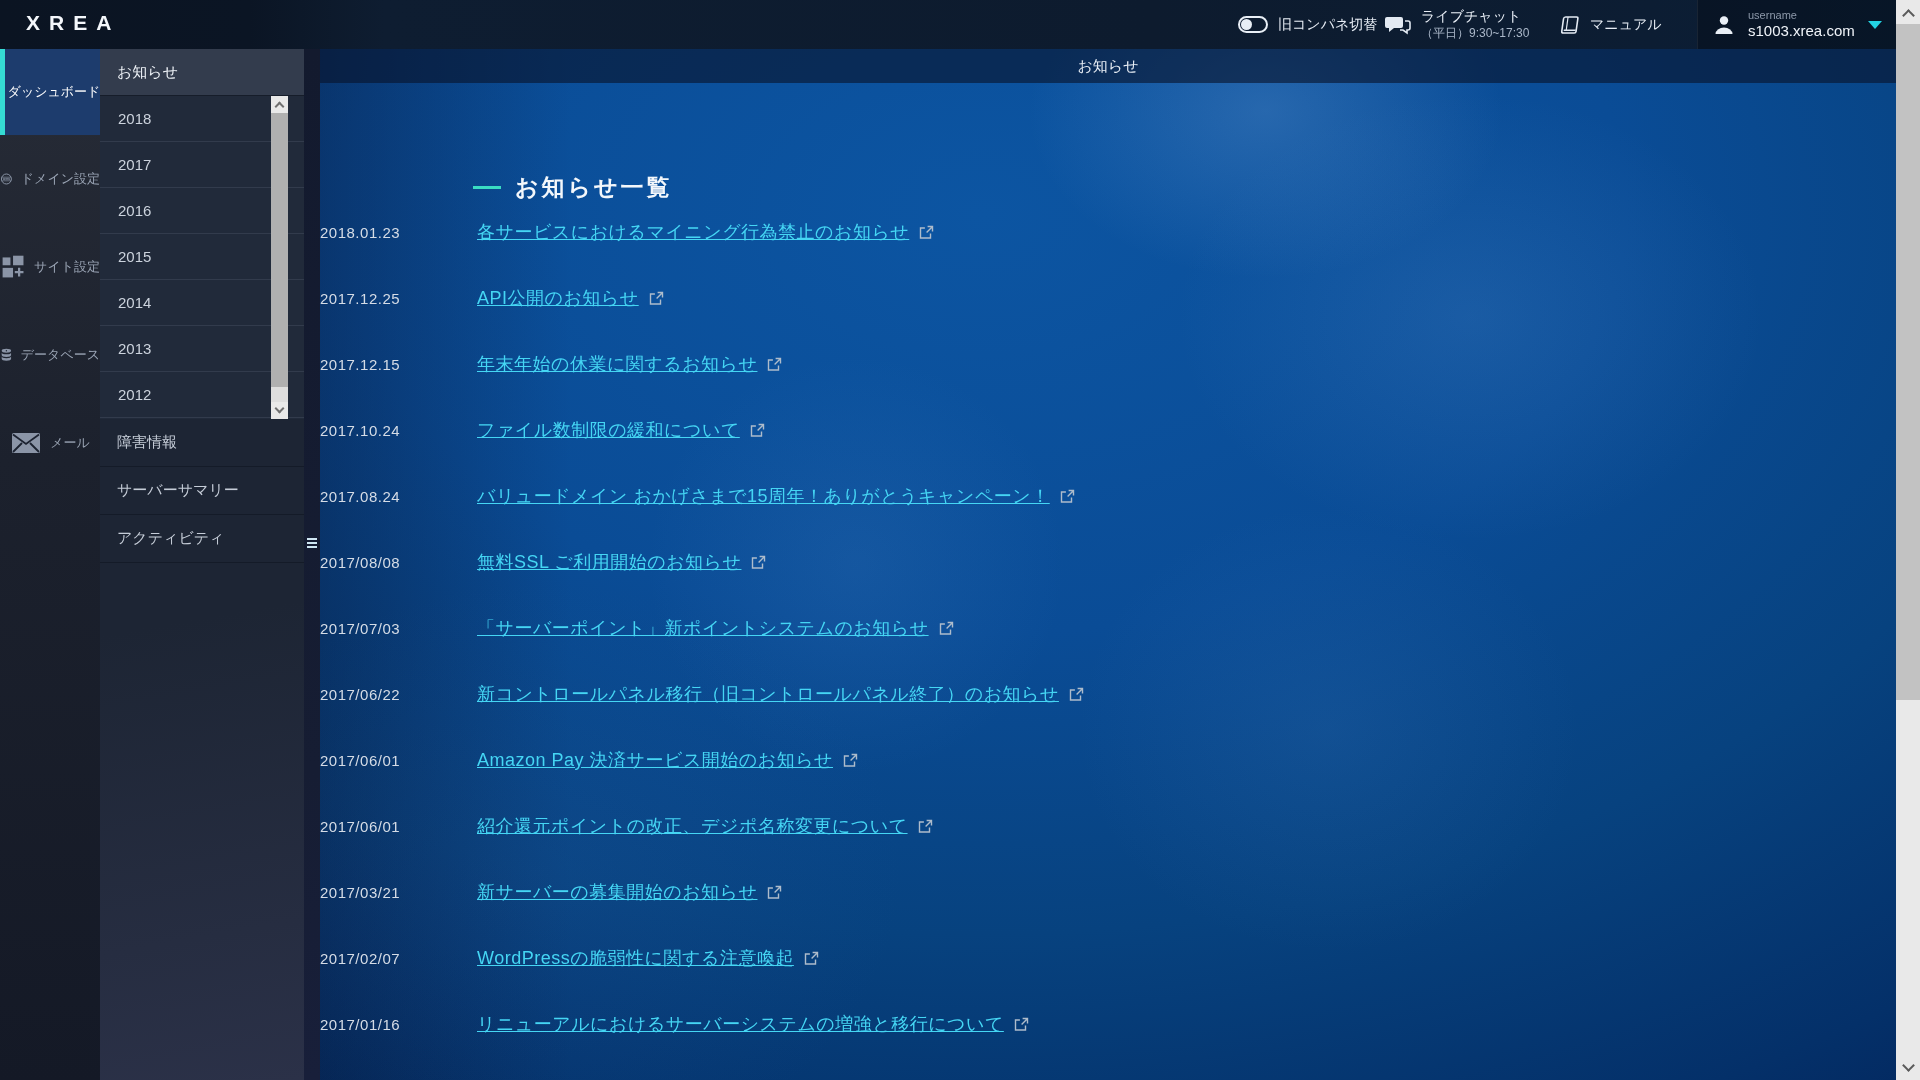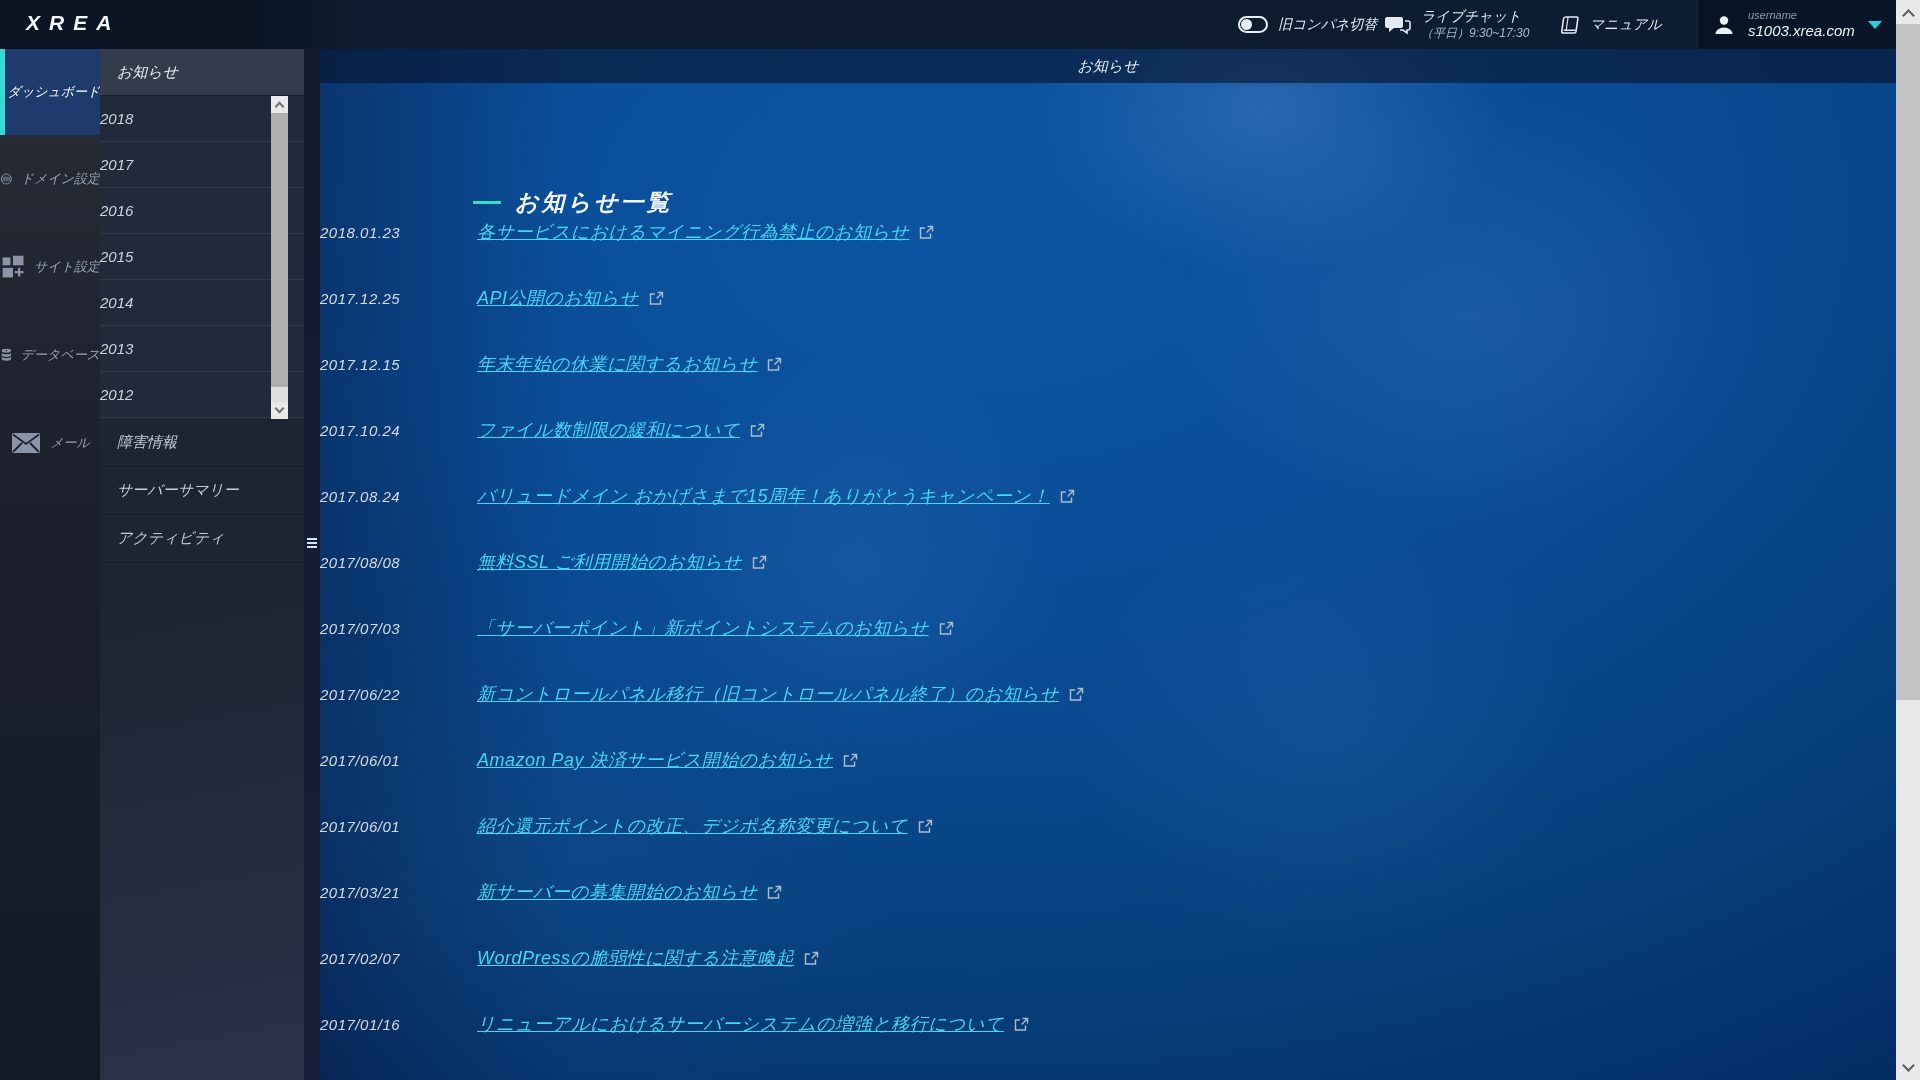--- a/index.html
+++ b/index.html
@@ -1,18 +1,18 @@
 <!DOCTYPE html>
 <html><head>
 <meta charset="utf-8">
 <style>
   * { margin:0; padding:0; box-sizing:border-box; }
   html,body { width:1920px; height:1080px; overflow:hidden; background:#02102e;
     font-family:"Liberation Sans","DejaVu Sans",sans-serif; }
-  #app { position:relative; width:1920px; height:765px;font-style:italic; }
+  #app { position:relative; width:1920px; height:765px; }
 
   
   .topbar { position:absolute; left:0; top:0; width:1920px; height:49px;
     background:linear-gradient(90deg,#0b1422 0%,#0b1524 13%,#0e1d31 20%,#0d1b2e 60%,#0c1d33 86%,#0a1f38 100%);
     z-index:30; }
   .logo { position:absolute; left:26px; top:12px; color:#f4f7fb; font-size:21px; font-weight:bold;
     letter-spacing:9px; transform:scaleY(.92); }
   .tb-group { position:absolute; top:0; height:49px; display:flex; align-items:center; gap:10px;
     color:#e7edf5; font-size:14px; cursor:pointer; }
   .g-toggle { left:1238px; }
@@ -45,21 +45,21 @@
     background:#35dcd4; }
   .nav-item.active, .nav-item.active .nav-label { color:#ffffff; }
   .nav-item svg { display:block; }
 
   
   .panel { position:absolute; left:100px; top:49px; width:204px; height:1031px;
     background:linear-gradient(170deg,#1d2534 55%,#262d41 85%,#2b3148 100%); z-index:20; }
   .panel-title { height:47px; background:#333c4d; color:#eef2f7; font-size:15px;
     display:flex; align-items:center; padding-left:17px; border-bottom:1px solid #161d2a; cursor:pointer; }
   .years-wrap { position:relative; height:323px; background:#212a3a; overflow:hidden; }
-  .year-row { height:46px; display:flex; align-items:center; 
+  .year-row { height:46px; display:flex; align-items:center; padding-left:18px;
     color:#ccd3dd; font-size:15px; border-bottom:1px solid #323b4c; cursor:pointer; }
   .ys-bar { position:absolute; right:16px; top:0; width:17px; height:323px; background:#dedede; }
   .ys-btn { position:absolute; left:0; width:17px; height:17px; background:#e9e9e9;
     display:flex; align-items:center; justify-content:center; cursor:pointer; }
   .ys-up { top:0; } .ys-down { bottom:0; }
   .ys-thumb { position:absolute; left:0; top:17px; width:17px; height:274px; background:#b0b0b0; cursor:pointer; }
   .chev { width:7px; height:7px; border-left:2px solid #707070; border-top:2px solid #707070; }
   .chev.up { transform:translateY(2px) rotate(45deg); }
   .chev.down { transform:translateY(-2px) rotate(225deg); }
   .panel-link { height:48px; display:flex; align-items:center; padding-left:17px;
@@ -79,21 +79,21 @@
       radial-gradient(420px 320px at 73% 26%, rgba(115,170,230,.15), transparent 70%),
       radial-gradient(300px 300px at 34% 50%, rgba(95,155,220,.12),  transparent 70%),
       radial-gradient(360px 320px at 64% 66%, rgba(85,145,210,.12),  transparent 70%),
       radial-gradient(520px 420px at 14% 80%, rgba(45,95,170,.14),   transparent 70%),
       linear-gradient(90deg, rgba(8,18,48,.38), rgba(8,18,48,0) 16%),
       radial-gradient(2300px 1500px at 42% 16%, #0c55a2 0%, #0a4c96 28%, #07427f 48%, #043069 66%, #021a4e 84%, #010b38 100%);
   }
   .content-header { position:absolute; left:0; top:0; width:100%; height:34px;
     background:rgba(8,20,44,.62); display:flex; align-items:center; justify-content:center;
     color:#e9eff6; font-size:15px; }
-  .page-heading { position:absolute; left:153px; top:138px; display:flex; align-items:center; gap:14px;
+  .page-heading { position:absolute; left:153px; top:123px; display:flex; align-items:center; gap:14px;
     color:#f3f7fb; font-size:23px; font-weight:bold; letter-spacing:3px; }
   .heading-dash { display:block; width:28px; height:3px; background:#3adcc2; }
   .notices { position:absolute; left:0; top:150px; width:100%; }
   .notice-row { height:66px; display:flex; align-items:center; }
   .ndate { width:157px; color:#d5dce6; font-size:15px; letter-spacing:.5px; flex:none; }
   .nlink { color:#45d6f4; font-size:18px; text-decoration:underline; letter-spacing:.5px;
     padding-right:5px; cursor:pointer; }
   .ext-icon { margin-left:5px; flex:none; }
 
   

